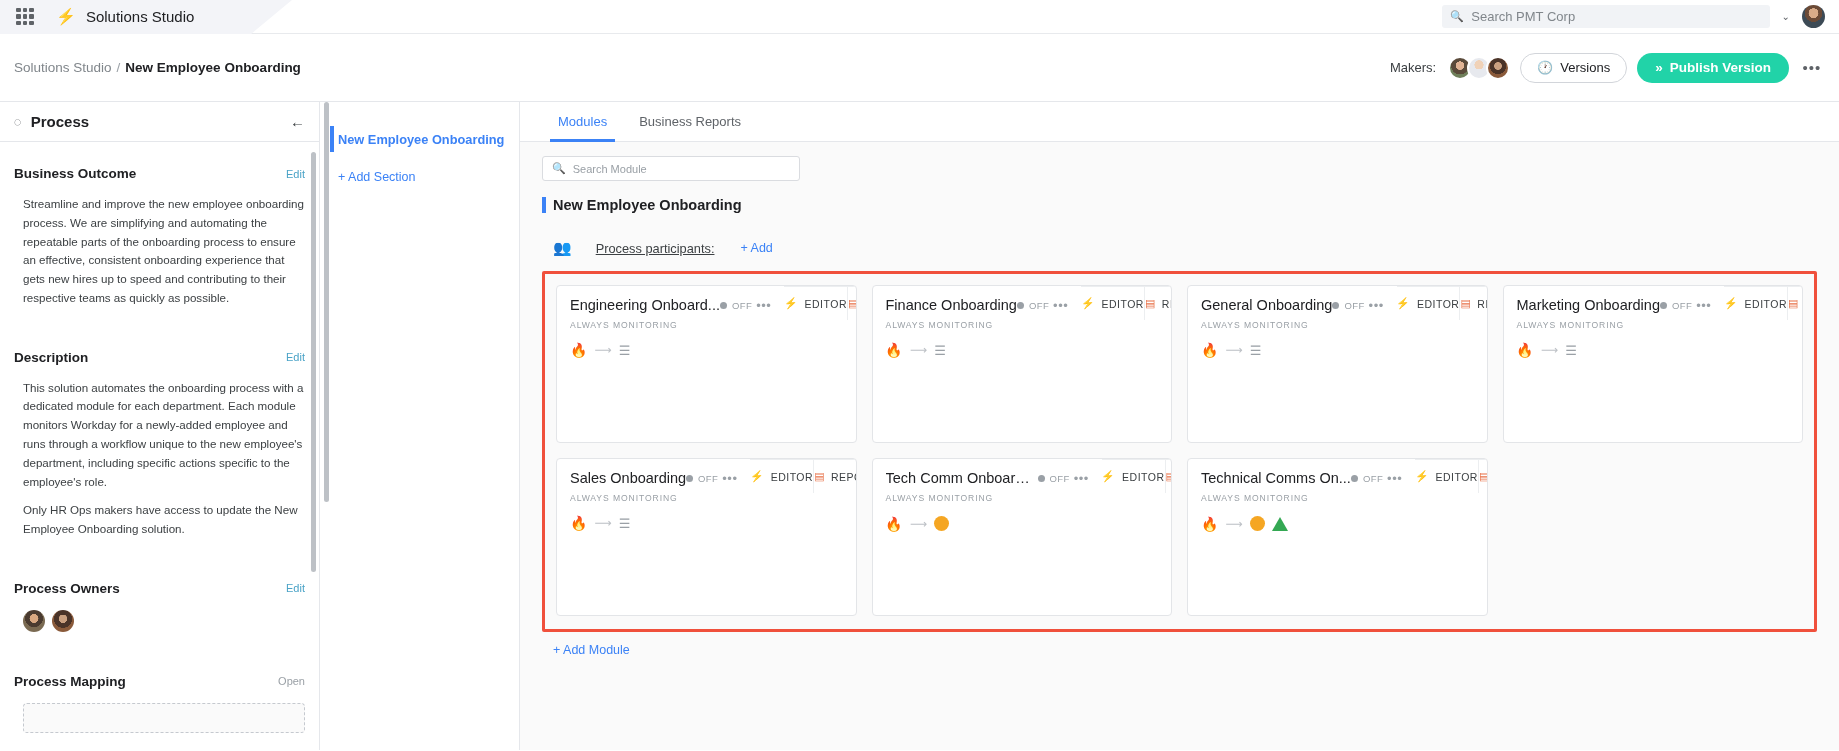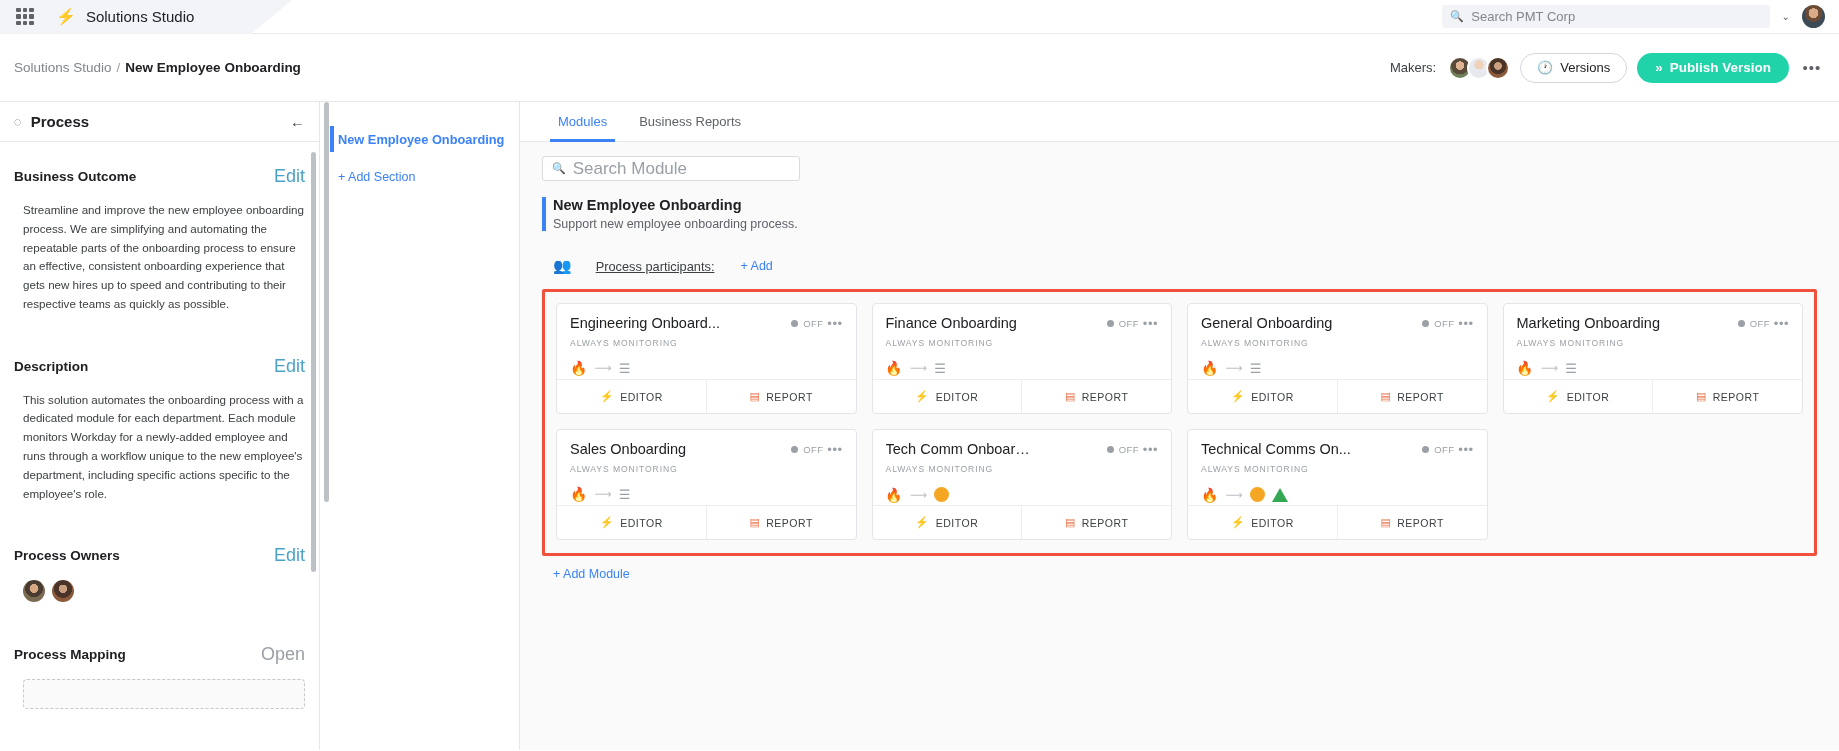--- a/index.html
+++ b/index.html
@@ -102,21 +102,21 @@
   .proc-ico { color: #5f6368; font-size: 13px; margin-right: 9px; }
   .process-title { font-size: 15px; font-weight: 700; color: #202124; }
   .back-arrow { margin-left: auto; font-size: 15px; color: #3c4043; cursor: pointer; }
   .process-scroll { flex: 1; overflow: hidden; padding: 0 14px; position: relative; }
   .panel-scrollbar {
     position: absolute; right: 3px; top: 10px; width: 5px; height: 420px;
     background: #bdc1c6; border-radius: 3px;
   }
   .sec-head { display: flex; align-items: center; margin-top: 24px; }
   .sec-title { font-size: 13.5px; font-weight: 700; color: #202124; }
-  .sec-action { margin-left: auto; font-size: 18px; color: #4aa3c7; cursor: pointer; }
+  .sec-action { margin-left: auto; font-size: 11px; color: #4aa3c7; cursor: pointer; }
   .sec-action.muted { color: #9aa0a6; }
   .sec-body { margin-top: 14px; padding-left: 9px; }
   .sec-body p { font-size: 11.6px; line-height: 1.62; color: #3c4043; }
   .sec-body p + p { margin-top: 10px; }
   .owner-row { display: flex; gap: 7px; padding-left: 9px; margin-top: 14px; }
   .owner-row .avatar { width: 22px; height: 22px; }
   .map-box {
     margin-top: 14px; margin-left: 9px; height: 30px;
     border: 1px dashed #c5c9cf; border-radius: 4px; background: #fafafa;
   }
@@ -149,41 +149,41 @@
   .tab.active { color: #3b82f6; }
   .tab.active::after {
     content: ""; position: absolute; left: 8px; right: 8px; bottom: -1px; height: 3px; background: #3b82f6;
   }
   .main-scroll { flex: 1; background: #fafafa; padding: 14px 22px 0 22px; overflow: hidden; }
   .mod-search {
     width: 258px; height: 25px; background: #fff; border: 1px solid #dadce0; border-radius: 3px;
     display: flex; align-items: center; gap: 7px; padding: 0 9px;
   }
   .mod-search .q { font-size: 11px; color: #9aa0a6; }
-  .mod-search .ph { font-size: 17px; color: #9aa0a6; }
+  .mod-search .ph { font-size: 11px; color: #9aa0a6; }
   .sol-block { margin-top: 16px; padding-left: 11px; position: relative; }
   .sol-block::before {
     content: ""; position: absolute; left: 0; top: 0; bottom: 0; width: 4px; background: #3b82f6;
   }
   .sol-name { font-size: 14.5px; font-weight: 700; color: #202124; }
   .sol-desc { font-size: 12.5px; color: #5f6368; margin-top: 4px; }
   .participants { display: flex; align-items: center; gap: 10px; margin-top: 26px; padding-left: 11px; }
   .people-ico { font-size: 15px; color: #9aa0a6; }
   .part-label { font-size: 12.8px; color: #3c4043; margin-left: 14px; text-decoration: underline; }
   .part-add { font-size: 12.5px; color: #3b82f6; margin-left: 16px; cursor: pointer; }
 
   
   .grid-annot {
     margin-top: 14px; border: 3px solid #f0503c; border-radius: 2px;
     padding: 11px 11px 13px 11px; background: #fafafa;
   }
   .card-grid { display: grid; grid-template-columns: repeat(4, 1fr); gap: 15px; }
   .mod-card {
     background: #fff; border: 1px solid #e3e5e8; border-radius: 4px;
-    display: flex; flex-direction: column; height: 111px; overflow: hidden;
+    display: flex; flex-direction: row; height: 158px; overflow: hidden;
   }
   .card-top { padding: 11px 13px 0 13px; flex: 1; }
   .card-title-row { display: flex; align-items: center; }
   .card-title {
     font-size: 14.5px; color: #202124; white-space: nowrap; overflow: hidden;
     text-overflow: ellipsis; max-width: 152px;
   }
   .card-status { margin-left: auto; display: flex; align-items: center; gap: 5px; }
   .dot-off { width: 7px; height: 7px; border-radius: 50%; background: #9aa0a6; }
   .off-text { font-size: 9.5px; color: #9aa0a6; letter-spacing: .4px; }
@@ -278,20 +278,21 @@
       <div class="sec-body">
         <p>Streamline and improve the new employee onboarding process. We are simplifying and automating the repeatable parts of the onboarding process to ensure an effective, consistent onboarding experience that gets new hires up to speed and contributing to their respective teams as quickly as possible.</p>
       </div>
 
       <div class="sec-head" style="margin-top:42px">
         <span class="sec-title">Description</span>
         <span class="sec-action">Edit</span>
       </div>
       <div class="sec-body">
         <p>This solution automates the onboarding process with a dedicated module for each department. Each module monitors Workday for a newly-added employee and runs through a workflow unique to the new employee's department, including specific actions specific to the employee's role.</p>
+        <p>Only HR Ops makers have access to update the New Employee Onboarding solution.</p>
       </div>
 
       <div class="sec-head" style="margin-top:42px">
         <span class="sec-title">Process Owners</span>
         <span class="sec-action">Edit</span>
       </div>
       <div class="owner-row">
         <div class="avatar face-e"></div>
         <div class="avatar face-c"></div>
       </div>
@@ -325,21 +326,20 @@
     </div>
 
     <div class="main-scroll">
       <div class="mod-search">
         <span class="q">🔍</span>
         <span class="ph">Search Module</span>
       </div>
 
       <div class="sol-block">
         <div class="sol-name">New Employee Onboarding</div>
-        <div class="sol-desc">Support new employee onboarding process.</div>
       </div>
 
       <div class="participants">
         <span class="people-ico">👥</span>
         <span class="part-label">Process participants:</span>
         <span class="part-add">+ Add</span>
       </div>
 
       <div class="grid-annot">
         <div class="card-grid">

